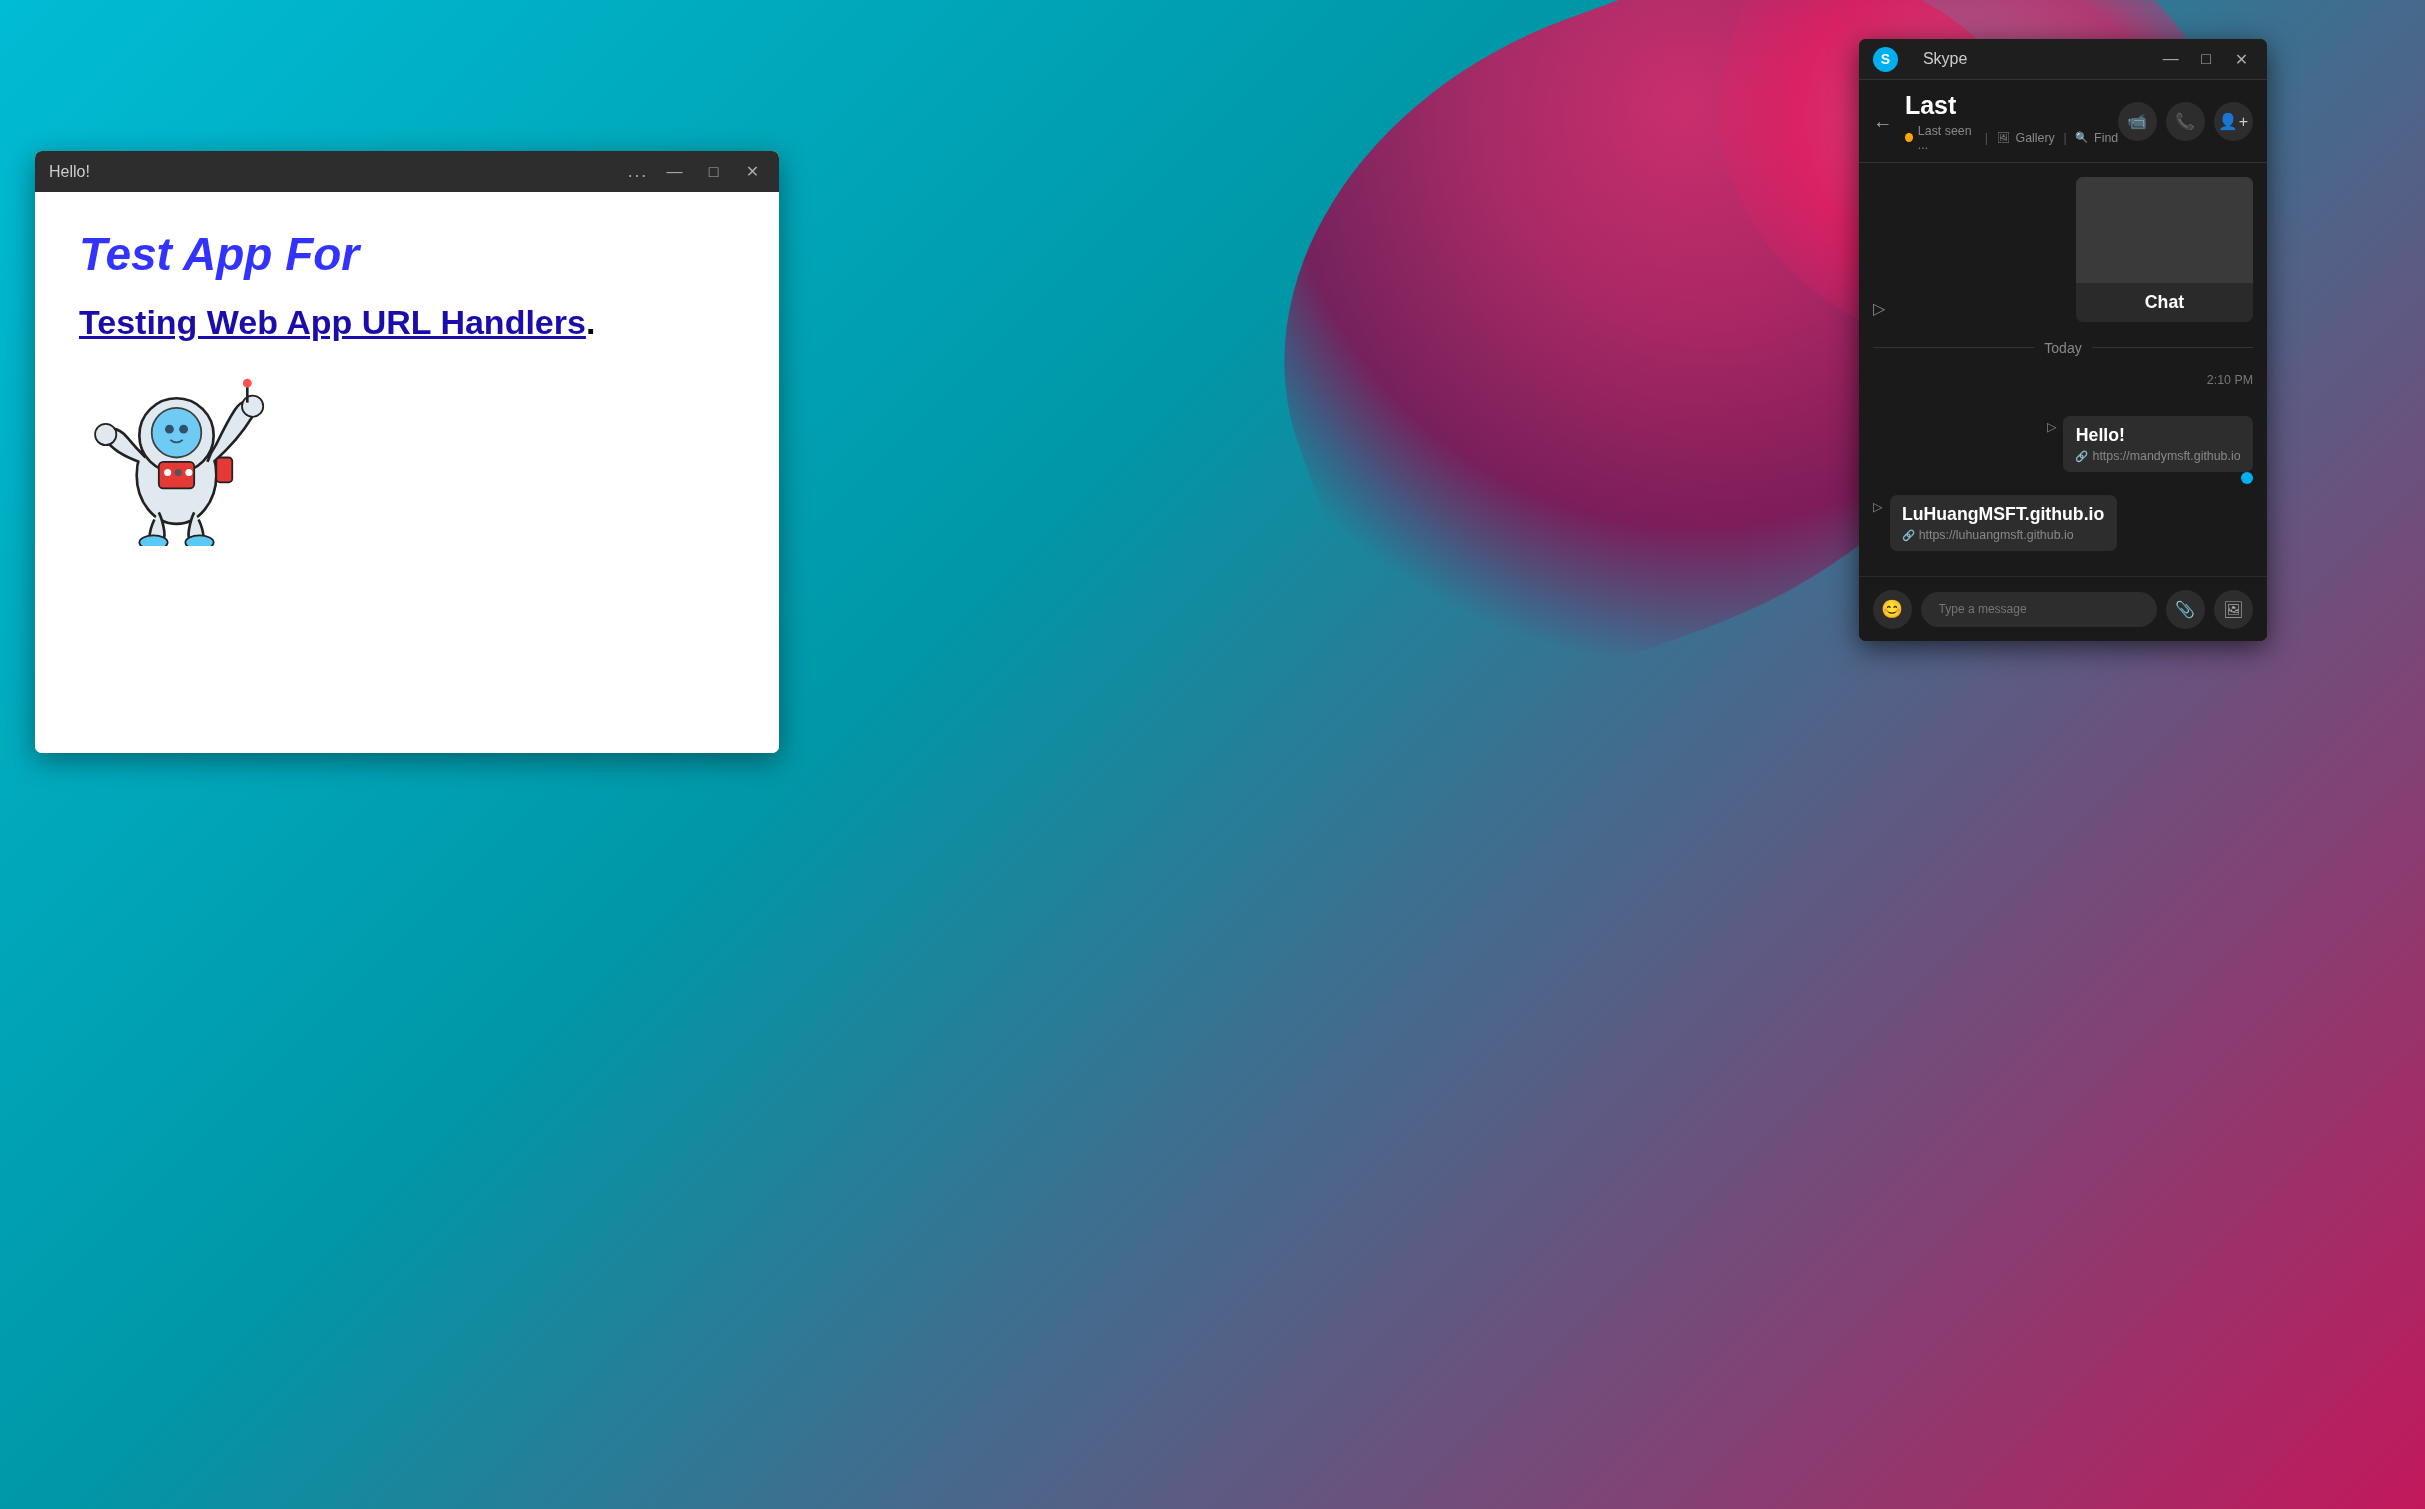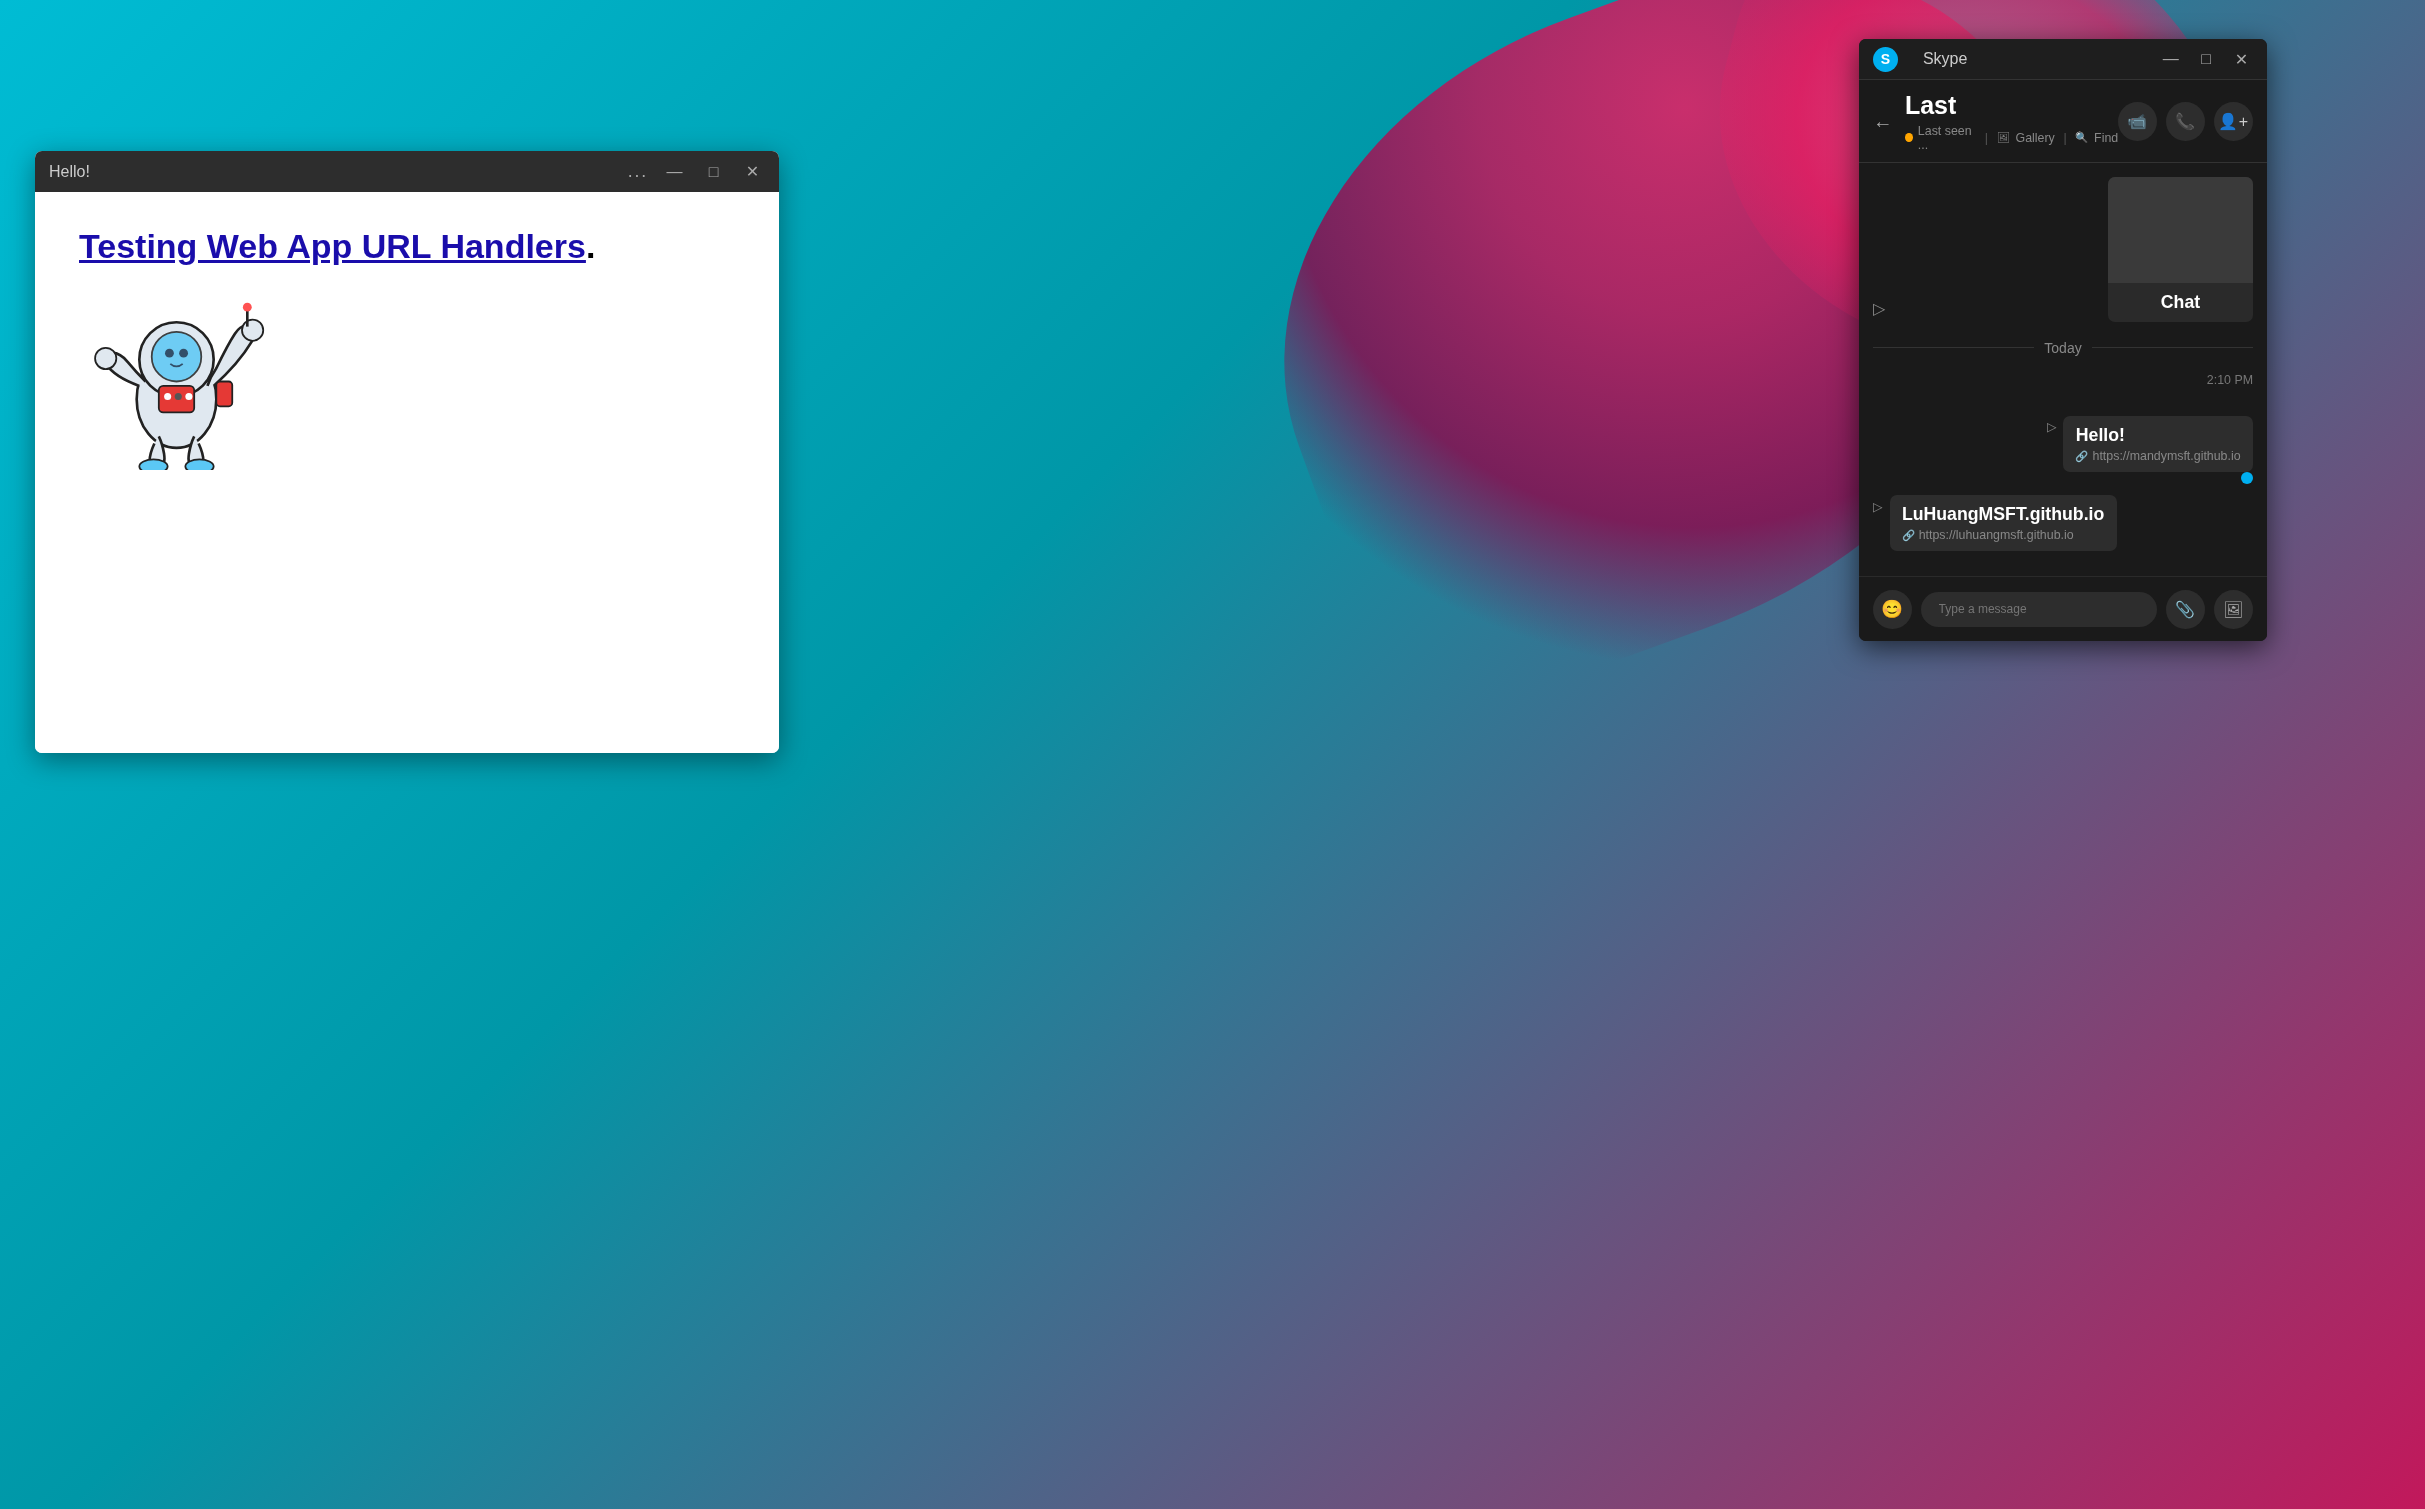--- a/index.html
+++ b/index.html
@@ -242,21 +242,21 @@
       display: flex;
       flex-direction: column;
       gap: 10.6px;
     }
 
     
     .chat-card {
       background: #2a2a2a;
       border-radius: 7px;
       overflow: hidden;
-      width: 145px;
+      width: 177px;
       align-self: flex-end;
       margin-left: auto;
     }
     .chat-card-image {
       width: 100%;
       height: 106px;
       background: #3a3a3a;
     }
     .chat-card-label {
       padding: 8.9px 12.4px;
@@ -396,20 +396,21 @@
   <div class="webapp-titlebar">
     <span class="webapp-title-text">Hello!</span>
     <div class="webapp-titlebar-controls">
       <span class="titlebar-dots">...</span>
       <span class="titlebar-btn">—</span>
       <span class="titlebar-btn">□</span>
       <span class="titlebar-btn close">✕</span>
     </div>
   </div>
   <div class="webapp-content">
+    <div class="webapp-heading">Test App For</div>
     <div>
       <span class="webapp-link">Testing Web App URL Handlers</span><span class="webapp-link-period">.</span>
     </div>
 
     <div class="astronaut-container">
       <svg width="195" height="177" viewBox="0 0 220 200" xmlns="http://www.w3.org/2000/svg">
 
         <ellipse cx="110" cy="120" rx="45" ry="55" fill="#e0e8f0" stroke="#222" stroke-width="3"></ellipse>
 
         <circle cx="110" cy="75" r="42" fill="#e0e8f0" stroke="#222" stroke-width="3"></circle>

